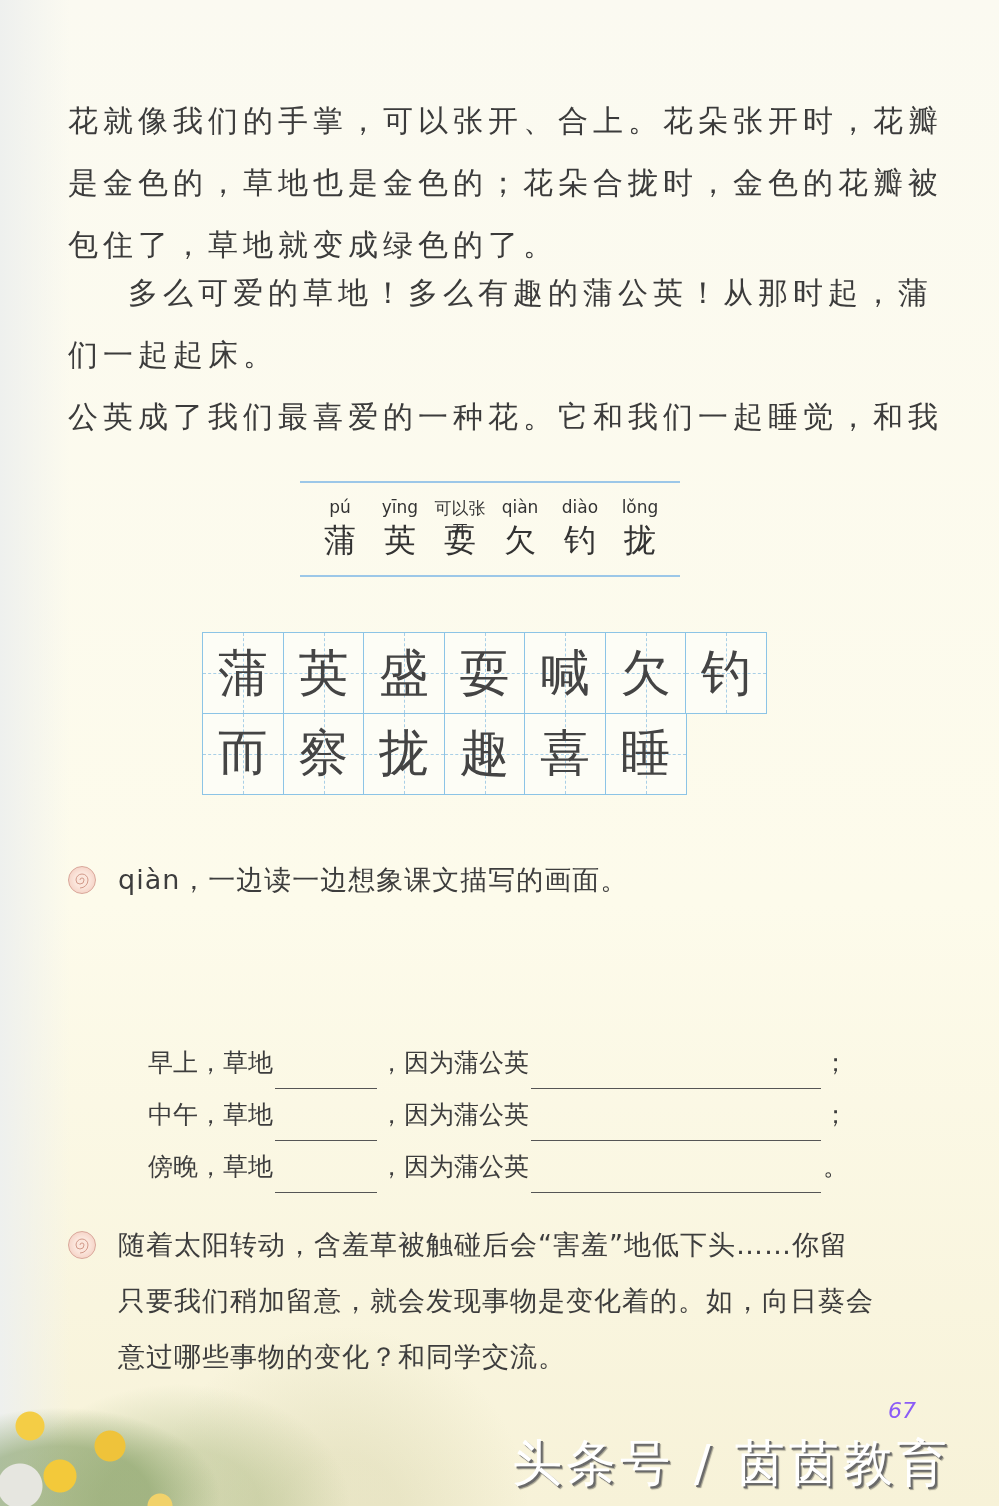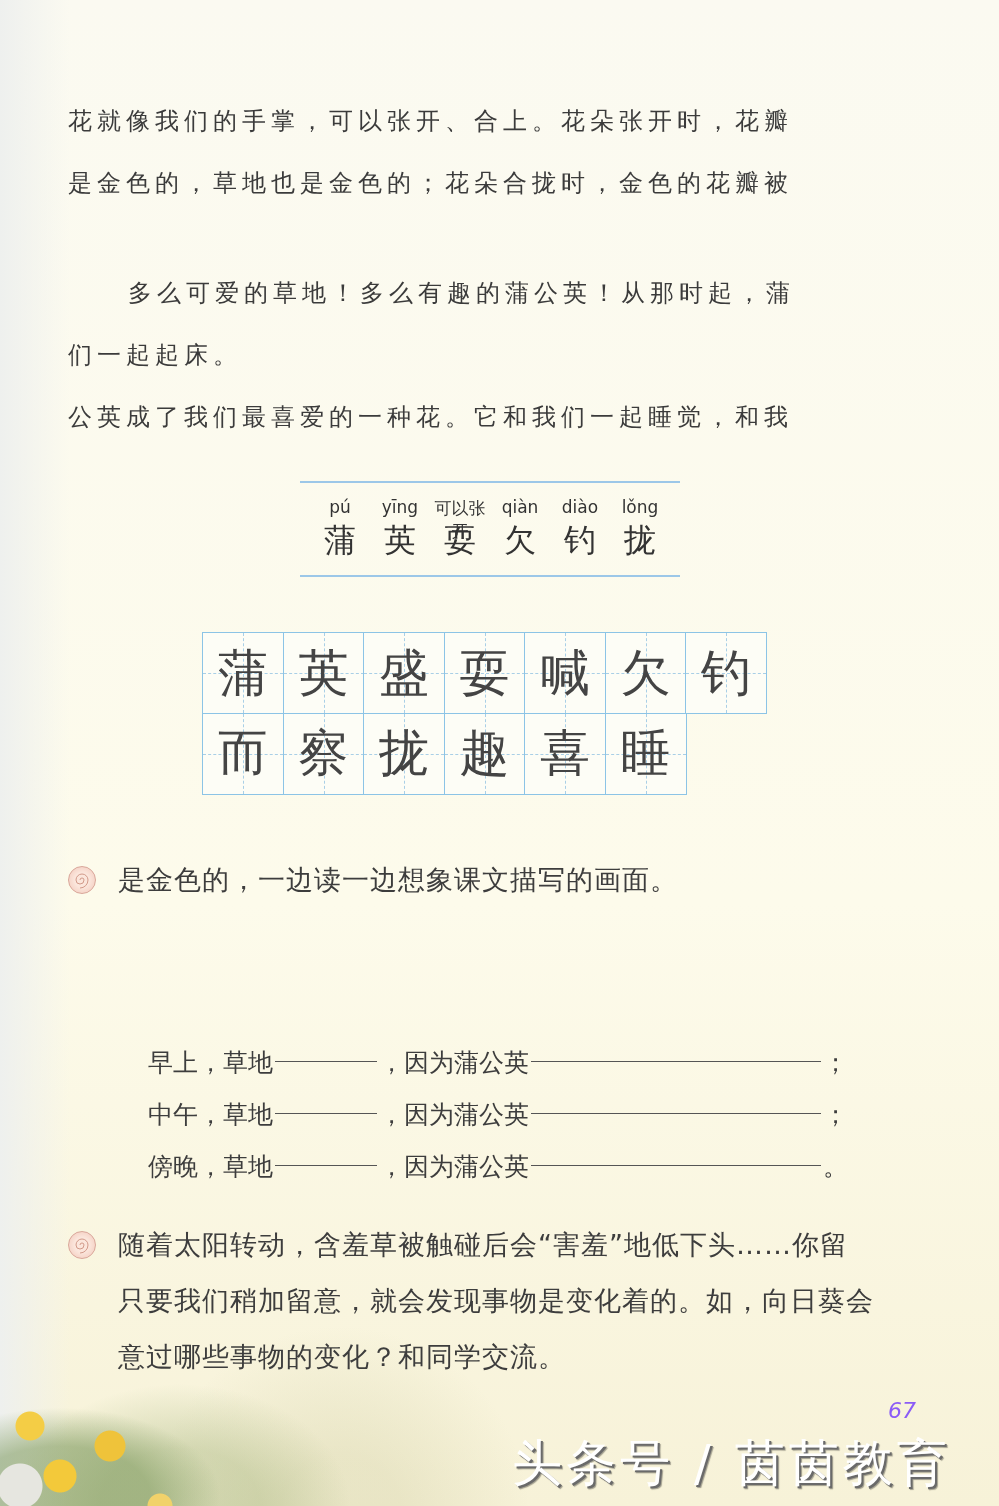--- a/index.html
+++ b/index.html
@@ -26,21 +26,21 @@
       radial-gradient(circle at 160px 330px, #f1d26a 0 12px, transparent 13px),
       radial-gradient(circle at 20px 310px, #e6e6e0 0 22px, transparent 23px),
       radial-gradient(ellipse at 60px 320px, rgba(120,150,90,0.55) 0 90px, transparent 160px),
       radial-gradient(ellipse at 180px 330px, rgba(150,170,110,0.35) 0 80px, transparent 170px),
       radial-gradient(ellipse at 340px 340px, rgba(190,190,140,0.25) 0 60px, transparent 190px);
     pointer-events: none;
   }
   .content { position: absolute; inset: 0; }
   .para {
     position: absolute; left: 68px; width: 860px;
-    font-size: 24px; line-height: 62px; letter-spacing: 5px;
+    font-size: 30px; line-height: 62px; letter-spacing: 5px;
     color: #3b3b3b;
   }
   .para .line { display: block; white-space: nowrap; }
   .para .indent { padding-left: 60px; }
 
   .vocab-box {
     position: absolute; left: 300px; top: 481px; width: 380px; height: 92px;
     border-top: 2px solid #9cc7e8; border-bottom: 2px solid #9cc7e8;
   }
   .vocab-row { display: flex; justify-content: center; gap: 0; position: absolute; left: 0; right: 0; }
@@ -81,21 +81,21 @@
     position: absolute; left: 0; top: 14px; width: 26px; height: 26px;
     border-radius: 50%; border: 1.5px solid #d9a79a;
     background: radial-gradient(circle at 50% 50%, #fbe6dc 0 40%, #f6d6ca 70%);
   }
   .bullet svg { position: absolute; left: 2px; top: 2px; }
 
   .fill {
     position: absolute; left: 148px; width: 760px;
     font-family: "DejaVu Serif", serif; font-size: 25px; line-height: 52px; color: #3d3d3d;
   }
-  .fill-row { display: flex; align-items: flex-start; white-space: nowrap; }
+  .fill-row { display: flex; align-items: flex-end; white-space: nowrap; }
   .blank-short { display: inline-block; width: 102px; border-bottom: 1.5px solid #555; margin: 0 2px; height: 24px; }
   .blank-long { display: inline-block; width: 290px; border-bottom: 1.5px solid #555; margin: 0 2px; height: 24px; }
 
   .page-number {
     position: absolute; left: 888px; top: 1398px;
     font-family: "DejaVu Sans", sans-serif; font-size: 22px; color: #8b5cf6; font-style: italic;
   }
   .watermark {
     position: absolute; left: 512px; top: 1430px;
     font-family: "DejaVu Sans", sans-serif; font-size: 50px; color: #ffffff;
@@ -107,20 +107,21 @@
 <body>
 
 <div class="page-bg"></div>
 <div class="meadow"></div>
 
 <div class="content">
 
   <div class="para" style="top:90px;">
     <span class="line">花就像我们的手掌，可以张开、合上。花朵张开时，花瓣</span>
     <span class="line">是金色的，草地也是金色的；花朵合拢时，金色的花瓣被</span>
+    <span class="line">包住了，草地就变成绿色的了。</span>
   </div>
 
   <div class="para" style="top:262px;">
     <span class="line indent">多么可爱的草地！多么有趣的蒲公英！从那时起，蒲</span>
     <span class="line">们一起起床。</span>
     <span class="line">公英成了我们最喜爱的一种花。它和我们一起睡觉，和我</span>
   </div>
 
   <div class="vocab-box">
     <div class="vocab-row pinyin-row">
@@ -186,21 +187,21 @@
         </div>
     </div>
   </div>
 
   <div class="exercise" style="top:852px;">
     <span class="bullet">
       <svg width="22" height="22" viewBox="0 0 22 22">
           <path d="M11 11 m-2 0 a2 2 0 1 1 4 0 a4 4 0 1 1 -8 0 a6 6 0 1 1 12 0 a8 8 0 0 1 -8 8" fill="none" stroke="#d29a8a" stroke-width="1"></path>
         </svg>
     </span>
-    <span class="line">是金色的，一边读一边想象课文描写的画面。</span>
+    <span class="line">qiàn，一边读一边想象课文描写的画面。</span>
   </div>
 
 
   <div class="fill" style="top:1037px;">
     <div class="fill-row">
       <span>早上，草地</span>
       <span class="blank-short"></span>
       <span>，因为蒲公英</span>
       <span class="blank-long"></span>
       <span>；</span>

